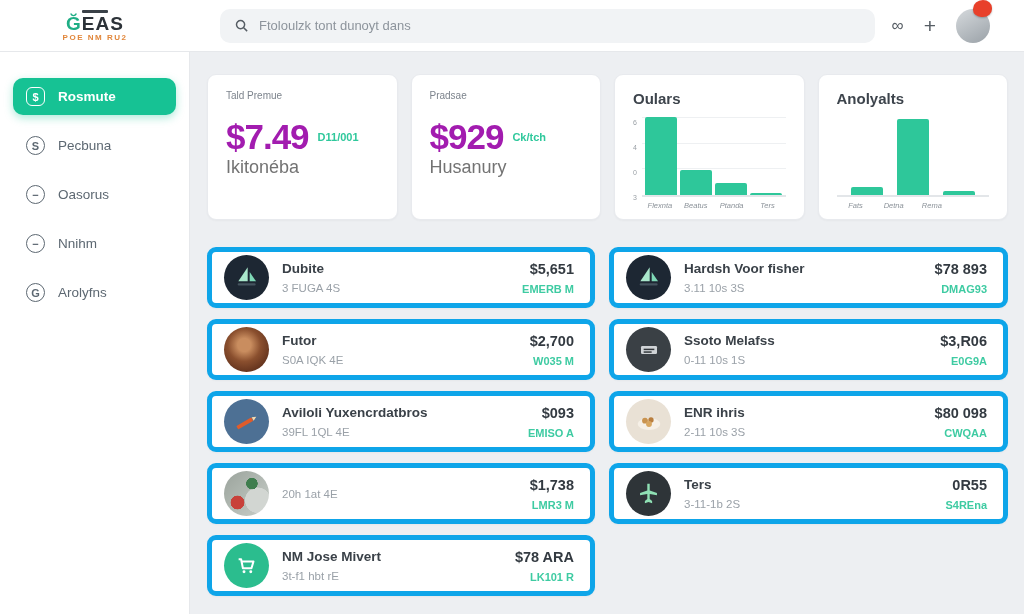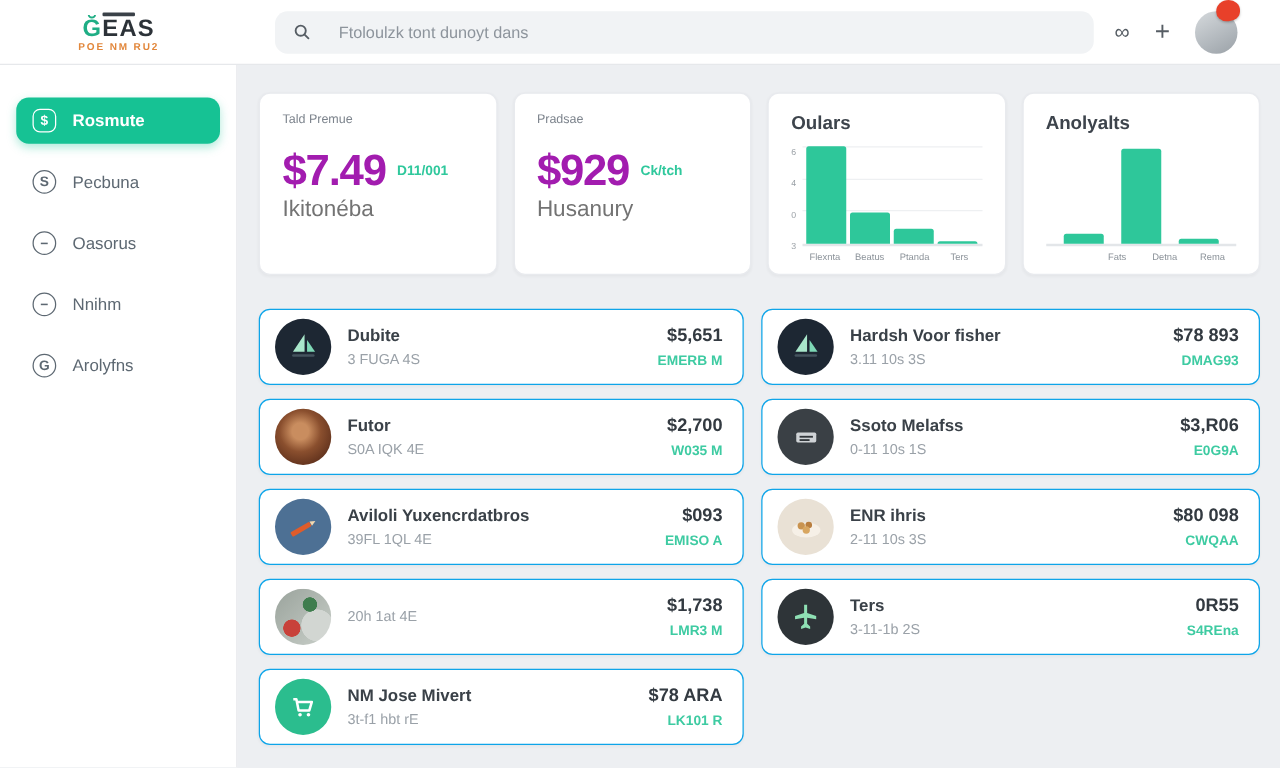--- a/index.html
+++ b/index.html
@@ -20,21 +20,21 @@
   .logo { font-size:19px; font-weight:bold; letter-spacing:1px; color:#2c3238; }
   .logo .g { color:#1fae85; }
   .tagline { font-size:8px; letter-spacing:1.5px; color:#e2873b; font-weight:bold; }
   .search {
     width:655px; height:34px; background:#f1f3f5; border-radius:10px;
     margin-left:30px; display:flex; align-items:center; padding:0 14px; gap:10px;
   }
   .search svg { flex:none; }
   .search input {
     border:none; background:transparent; outline:none; flex:1;
-    font-size:13px; color:#5f6770; font-family:"Liberation Sans",sans-serif;margin-left:12px;
+    font-size:13px; color:#5f6770; font-family:"Liberation Sans",sans-serif;
   }
   .search input::placeholder { color:#8d949c; }
   .header-icons { margin-left:auto; display:flex; align-items:center; gap:20px; padding-right:34px; }
   .link-glyph { font-size:17px; color:#565d64; cursor:pointer; }
   .plus-glyph { font-size:21px; color:#565d64; cursor:pointer; line-height:1; }
   .avatar { width:34px; height:34px; border-radius:50%;
     background:linear-gradient(150deg,#d6dadd 0%,#b2b8bd 60%,#9aa1a7 100%); position:relative; cursor:pointer; }
   .notif-badge { position:absolute; top:-9px; right:-2px; width:19px; height:17px;
     background:#e8402a; border-radius:55% 50% 50% 45%; box-shadow:0 1px 2px rgba(0,0,0,.25); }
   
@@ -59,26 +59,26 @@
   .stat-sub { color:#737373; font-size:18px; }
   .chart-title { color:#3d444c; font-size:15px; font-weight:bold; margin-bottom:10px; }
   .chart { display:flex; gap:5px; height:100px; }
   .yaxis { display:flex; flex-direction:column; justify-content:space-between;
     font-size:7px; color:#9aa0a6; padding:2px 0 16px; }
   .plotwrap { flex:1; display:flex; flex-direction:column; }
   .plot { position:relative; height:80px; display:flex; align-items:flex-end;
     justify-content:space-evenly; border-bottom:2px solid #e3e6e9; }
   .gridline { position:absolute; left:0; right:0; height:1px; background:#eef0f2; }
   .bar { width:22%; max-width:32px; border-radius:2px 2px 0 0; position:relative; z-index:1; }
-  .xlabels { display:flex; justify-content:flex-end; font-size:7.5px; color:#8b9299; margin-top:4px; }
+  .xlabels { display:flex; justify-content:flex-start; font-size:7.5px; color:#8b9299; margin-top:4px;font-style:italic; }
   .xlabels span { width:25%; text-align:center; overflow:hidden; }
   
   .lists { display:grid; grid-template-columns:388px 1fr; gap:14px; align-items:start; }
   .pcol { display:flex; flex-direction:column; gap:11px; }
-  .prow { background:#fff; border:1px solid #0ea5e9; border-radius:9px; height:61px;
+  .prow { background:#fff; border:5px solid #0ea5e9; border-radius:9px; height:61px;
     display:flex; align-items:center; gap:13px; padding:8px 16px 8px 12px; cursor:pointer;
     box-shadow:0 1px 2px rgba(40,50,60,.04); }
   .pavatar { width:45px; height:45px; border-radius:50%; flex:none;
     display:flex; align-items:center; justify-content:center; overflow:hidden; }
   .pinfo { flex:1; min-width:0; }
   .ptitle { font-size:13.5px; font-weight:bold; color:#3a4148; margin-bottom:6px;
     white-space:nowrap; overflow:hidden; }
   .psub { font-size:11.5px; color:#9aa1a8; }
   .pright { text-align:right; flex:none; }
   .pprice { font-size:14.5px; font-weight:bold; color:#333a41; margin-bottom:6px; }

